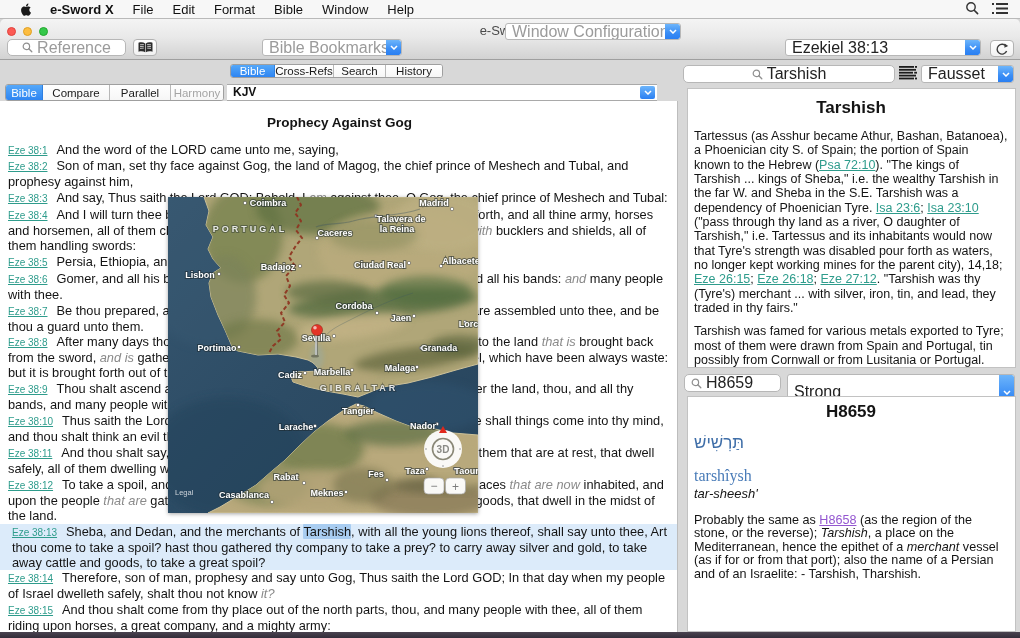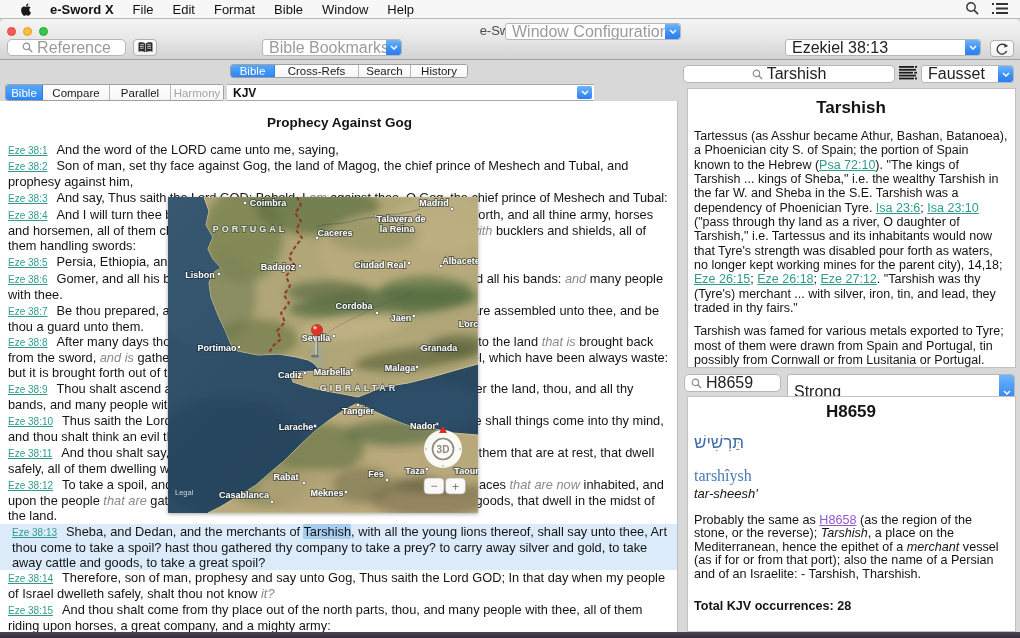--- a/index.html
+++ b/index.html
@@ -60,23 +60,23 @@
   .seg .tab {
     font-size:11.5px; color:#1a1a1a; display:flex; align-items:center; justify-content:center;
     border-right:1px solid #b8b8b8; background:linear-gradient(#ffffff,#f6f6f6); cursor:default; white-space:nowrap;
   }
   .seg .tab:last-child { border-right:none; }
   .seg .tab.active { background:linear-gradient(#55a8f9,#2e85f2); color:#fff; border-right-color:#2e7fe0; }
   .seg .tab.disabled { color:#a5a5a5; }
   .seg2 { height:17px; }
   
   .kjv-row {
-    position:absolute; left:227px; top:24px; width:367px; height:17px; background:#fff;
+    position:absolute; left:227px; top:24px; width:430px; height:17px; background:#fff;
     border-top:1px solid #a9a9a9; border-bottom:1px solid #a9a9a9;
-    display:flex; align-items:center; font-size:12px; font-weight:bold; color:#111; padding-left:6px;
+    display:flex; align-items:flex-start; font-size:12px; font-weight:bold; color:#111; padding-left:6px;
   }
   .kjv-row .combo-btn {
     position:absolute; right:2px; top:1px; width:15px; height:13px;
     background:linear-gradient(#6db5fb,#2a7ff2); border-radius:2px;
     display:flex; align-items:center; justify-content:center;
   }
   
   .bible-text {
     position:absolute; left:0; top:41px; width:678px; height:531px; background:#fff;
     border-right:1px solid #bdbdbd; padding:6px 6px 0 8px;
@@ -231,21 +231,21 @@
           </g>
           <path d="M9.6 1.6 L13.2 3.9 L9.4 5.8 Z" fill="#3c3c3c"></path>
         </svg>
     </div>
   </div>
 
   <div class="content">
 
     <div class="seg" id="main-tabs" style="left:230px; top:4px;">
         <div class="tab active" style="width: 44px;">Bible</div>
-        <div class="tab" style="width: 84px;">Cross-Refs</div>
+        <div class="tab" style="width: 59px;">Cross-Refs</div>
         <div class="tab" style="width: 52px;">Search</div>
         <div class="tab" style="width: 56px;">History</div>
       </div>
 
     <div class="seg seg2" id="view-tabs" style="left:5px; top:24px;">
         <div class="tab active" style="width: 37px;">Bible</div>
         <div class="tab" style="width: 67px;">Compare</div>
         <div class="tab" style="width: 61px;">Parallel</div>
         <div class="tab disabled" style="width: 52px;">Harmony</div>
       </div>
@@ -335,21 +335,20 @@
           </svg>
       </span>
     </div>
 
     <div class="strong-box">
       <div class="panel-title">H8659</div>
       <div class="hebrew">תַּרְשִׁישׁ</div>
       <div class="translit">tarshîysh</div>
       <div class="pronounce">tar-sheesh'</div>
       <p class="strong-def" id="strong-def"><span>Probably the same as </span><span class="plink">H8658</span><span> (as the region of the stone, or the reverse); </span><span class="it2">Tarshish</span><span>, a place on the Mediterranean, hence the epithet of a </span><span class="it2">merchant</span><span> vessel (as if for or from that port); also the name of a Persian and of an Israelite: - Tarshish, Tharshish.</span></p>
-      <div class="occurrences">Total KJV occurrences: 28</div>
     </div>
 
     <div class="rt-strip" style="left:1016px; top:0; width:4px; height:572px;"></div>
   </div>
 
   <div class="map">
     <svg width="310" height="316" viewBox="0 0 310 316">
       <defs>
         <linearGradient id="ocean" x1="0" y1="0" x2="1" y2="1">
           <stop offset="0" stop-color="#36566f"></stop>

